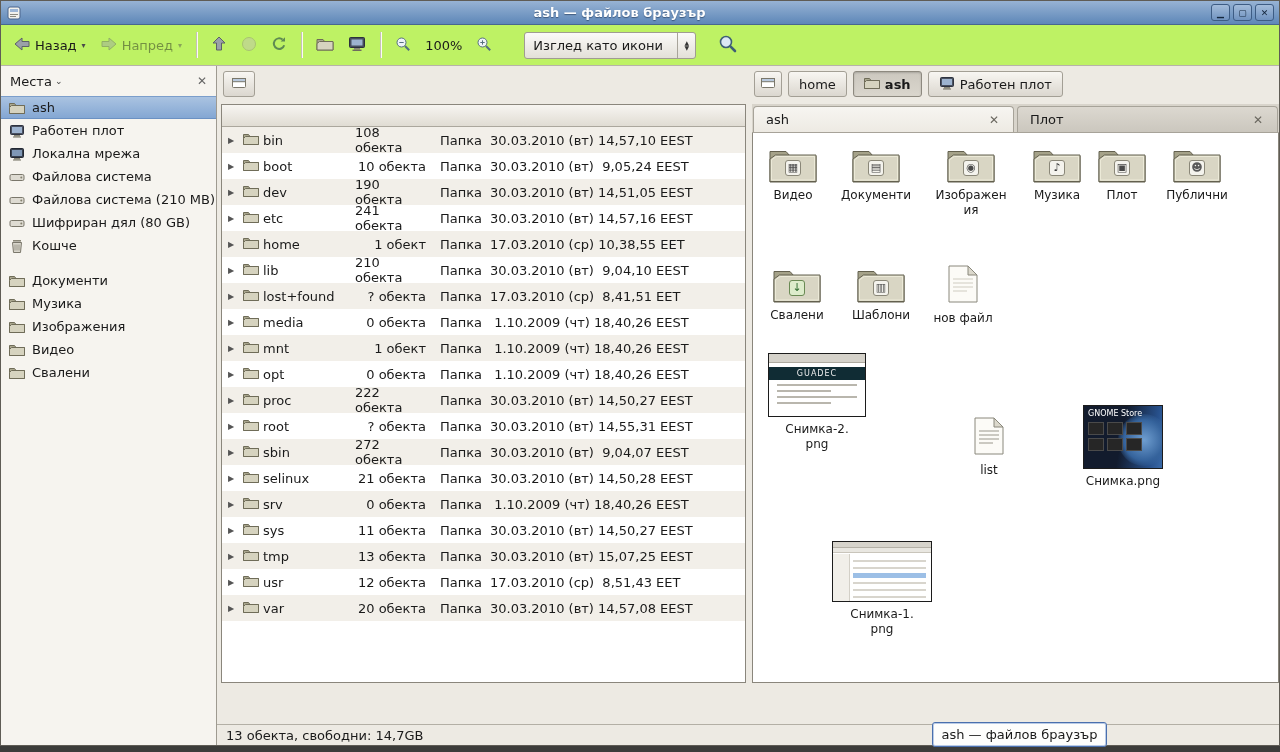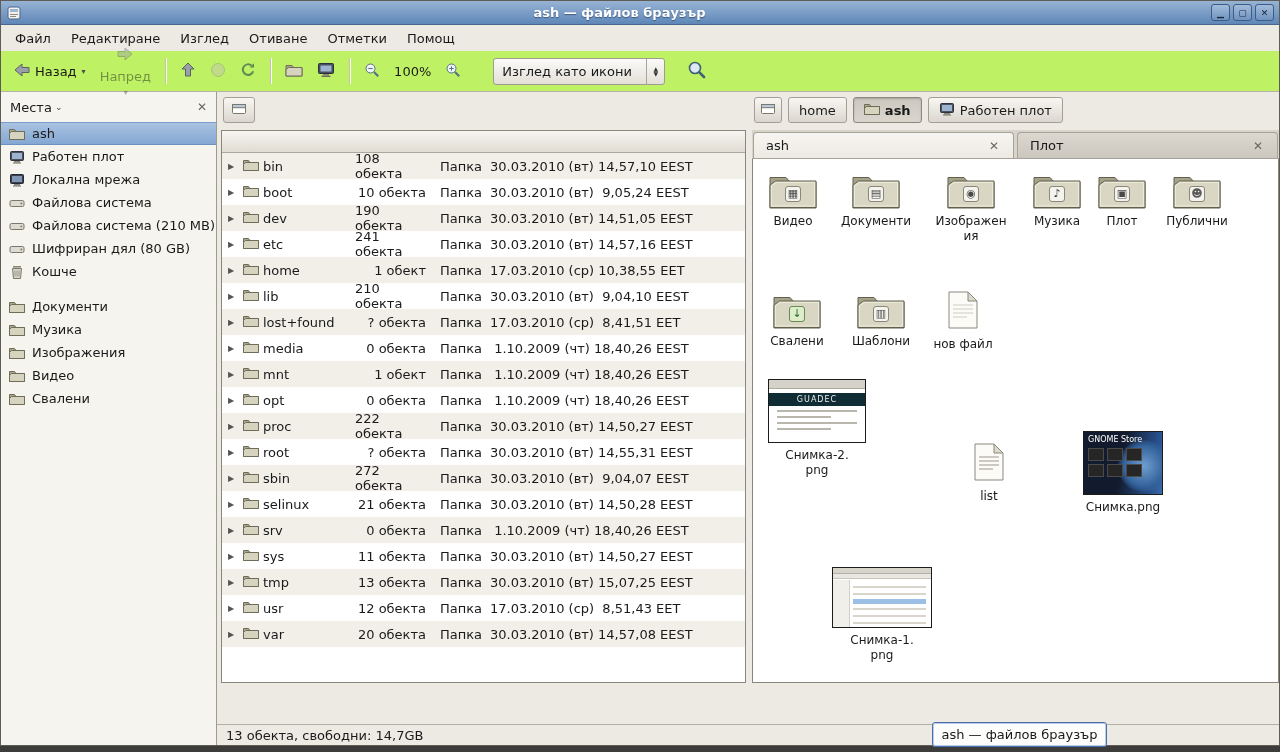--- a/index.html
+++ b/index.html
@@ -19,21 +19,21 @@
   .win-btn { width:19px; height:17px; border:1px solid #3d5c84; border-radius:3px;
              background:linear-gradient(#a3bcda,#7093c0); color:#14273e; font-size:9px;
              display:flex; align-items:center; justify-content:center; }
 
   
   .menubar { height:26px; background:#edeae3; display:flex; align-items:center; padding-left:4px; flex:none; }
   .menu-item { padding:3px 10px; }
   .toolbar { height:41px; background:#bef264; border-bottom:1px solid #b7b3a9; display:flex;
              align-items:center; padding:0 6px; gap:2px; flex:none; }
   .tbtn { display:flex; align-items:center; gap:4px; padding:5px 6px; border-radius:3px; }
-  .tbtn.disabled { opacity:.45;flex-direction:column; }
+  .tbtn.disabled { opacity:.45; }
   .tsep { width:1px; height:26px; background:#c6c2b8; box-shadow:1px 0 0 #fbfaf7; margin:0 6px; flex:none; }
   .chev { font-size:8px; color:#4a4a4a; margin-left:1px; }
   .zoom-label { padding:0 6px; }
   .combo { margin-left:24px; height:27px; width:172px; border:1px solid #a09c92; border-radius:3px;
            background:linear-gradient(#fbfaf8,#e3e0d8); display:flex; align-items:center; }
   .combo-label { flex:1; padding-left:8px; white-space:nowrap; }
   .combo-arrows { width:18px; align-self:stretch; border-left:1px solid #a8a49a; display:flex; flex-direction:column;
                   align-items:center; justify-content:center; font-size:6px; line-height:5px; color:#333; }
   .search-btn { margin-left:14px; }
 
@@ -141,28 +141,20 @@
         </svg>
     </span>
     <span class="title">ash — файлов браузър</span>
     <span class="win-buttons">
       <span class="win-btn">▁</span>
       <span class="win-btn">▢</span>
       <span class="win-btn">✕</span>
     </span>
   </div>
 
-  <div class="menubar">
-      <span class="menu-item">Файл</span>
-      <span class="menu-item">Редактиране</span>
-      <span class="menu-item">Изглед</span>
-      <span class="menu-item">Отиване</span>
-      <span class="menu-item">Отметки</span>
-      <span class="menu-item">Помощ</span>
-    </div>
 
   <div class="toolbar">
     <span class="tbtn">
       <span><svg width="18" height="16">
             <path d="M9 2 2 8l7 6v-3.5h7v-5H9z" fill="#9aa0a8" stroke="#5c6168" stroke-linejoin="round"></path>
           </svg></span>
       <span>Назад</span>
       <span class="chev">▾</span>
     </span>
     <span class="tbtn disabled">

